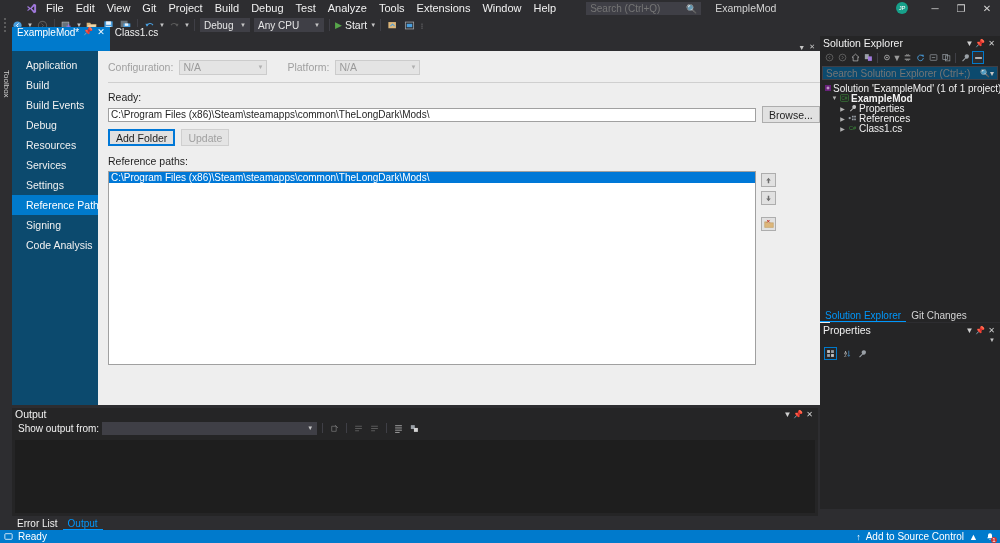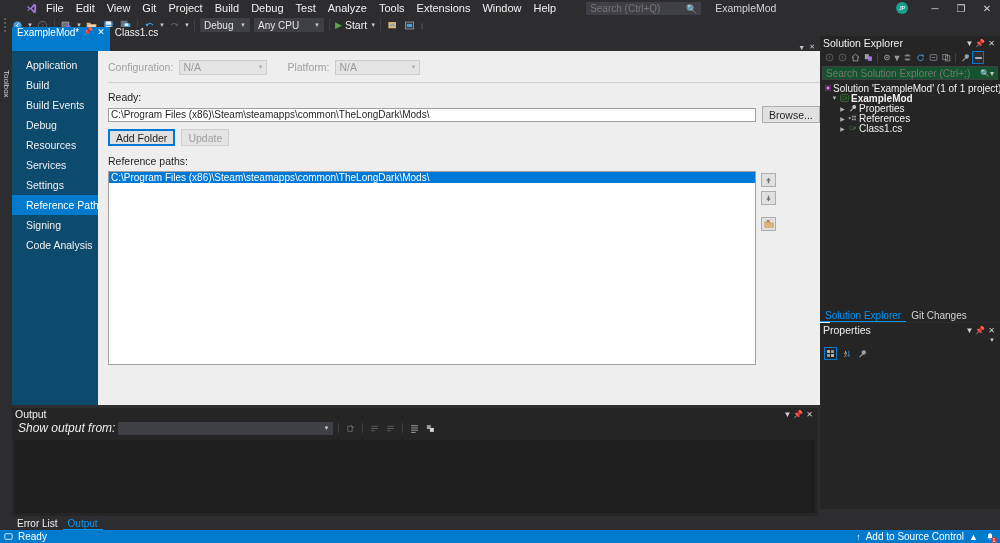--- a/index.html
+++ b/index.html
@@ -150,21 +150,21 @@
     height:14px; display:flex; align-items:center; padding:0 3px; background:#252526; color:#f1f1f1; font-size:10.5px;
   }
   .panelhead .ttl { white-space:nowrap; }
   .dots { flex:1; height:1px; margin:0 6px; background-image:radial-gradient(#555 0.5px, transparent 0.5px); background-size:2px 2px; }
   .ph-btn { width:11px; height:12px; display:flex; align-items:center; justify-content:center; color:#d0d0d0; font-size:8px; }
   .setoolbar { height:15px; display:flex; align-items:center; padding-left:3px; gap:1px; background:#252526; }
   .sebtn { width:12px; height:13px; display:flex; align-items:center; justify-content:center; color:#9a9a9a; font-size:9px; }
   .sebtn.active { border:1px solid #007acc; background:#2d2d30; color:#c5c5c5; }
   .sesep { width:1px; height:10px; background:#3f3f46; margin:0 2px; }
   .sesearch {
-    height:14px; margin:1px 2px 0 2px; background:#14532d; border:1px solid #3f3f46;
+    height:14px; margin:1px 2px 0 2px; background:#0c4a6e; border:1px solid #3f3f46;
     display:flex; align-items:center; padding:0 3px; position:relative;
   }
   .sesearch input {
     background:transparent; border:0; outline:0; color:#9a9a9a; font-size:10px;
     font-family:"Liberation Sans",sans-serif; width:145px;
   }
   .sesearch .ic { position:absolute; right:3px; color:#c5c5c5; font-size:8px; }
   .tree { padding-top:3px; }
   .trow { height:10px; display:flex; align-items:center; font-size:10px; color:#f1f1f1; white-space:nowrap; }
   .tarrow { width:9px; text-align:center; font-size:6px; color:#b0b0b0; }
@@ -186,21 +186,21 @@
   .pbtn { width:13px; height:13px; display:flex; align-items:center; justify-content:center; color:#c5c5c5; font-size:9px; }
   .pbtn.sel { border:1px solid #007acc; }
   .pcaretrow { height:8px; display:flex; justify-content:flex-end; padding-right:5px; color:#c5c5c5; font-size:6px; }
 
   
   .outputpanel {
     position:absolute; left:12px; top:408px; width:806px; height:108px; background:#252526;
   }
   .outhead { height:12px; display:flex; align-items:center; padding:0 3px; font-size:10.5px; color:#f1f1f1; }
   .outtool { height:16px; display:flex; align-items:center; gap:3px; padding-left:6px; }
-  .outlabel { font-size:12px; color:#f1f1f1;font-style:italic; }
+  .outlabel { font-size:10px; color:#f1f1f1; }
   .outcombo {
     width:215px; height:13px; background:#3f3f46; border:1px solid #3f3f46; display:flex; align-items:center;
     padding:0 3px; position:relative;
   }
   .outcombo .cc { position:absolute; right:3px; font-size:6px; color:#c5c5c5; }
   .obtn { width:13px; height:13px; display:flex; align-items:center; justify-content:center; color:#9a9a9a; font-size:9px; }
   .osep { width:1px; height:10px; background:#3f3f46; margin:0 2px; }
   .outbody { position:absolute; left:3px; top:32px; right:3px; bottom:3px; background:#1e1e1e; }
 
   .bottomTabs {

